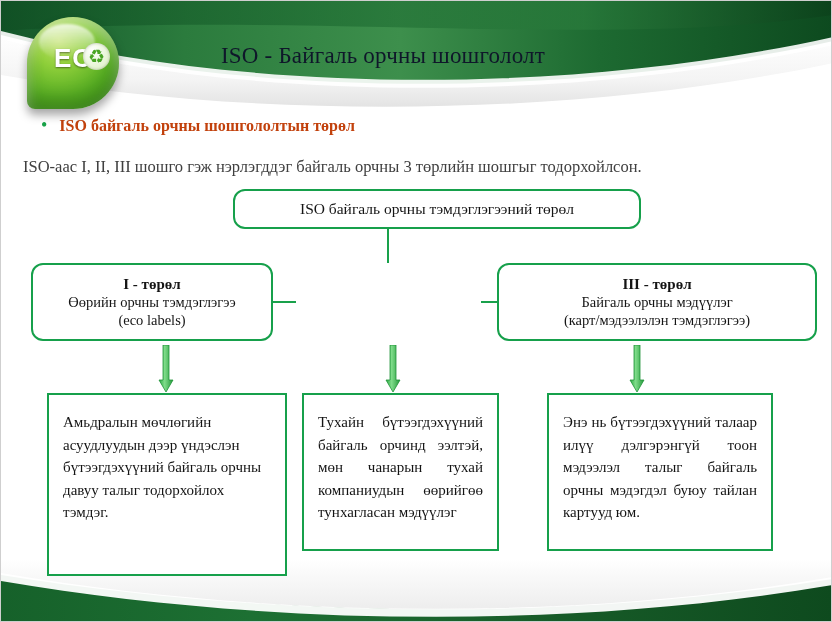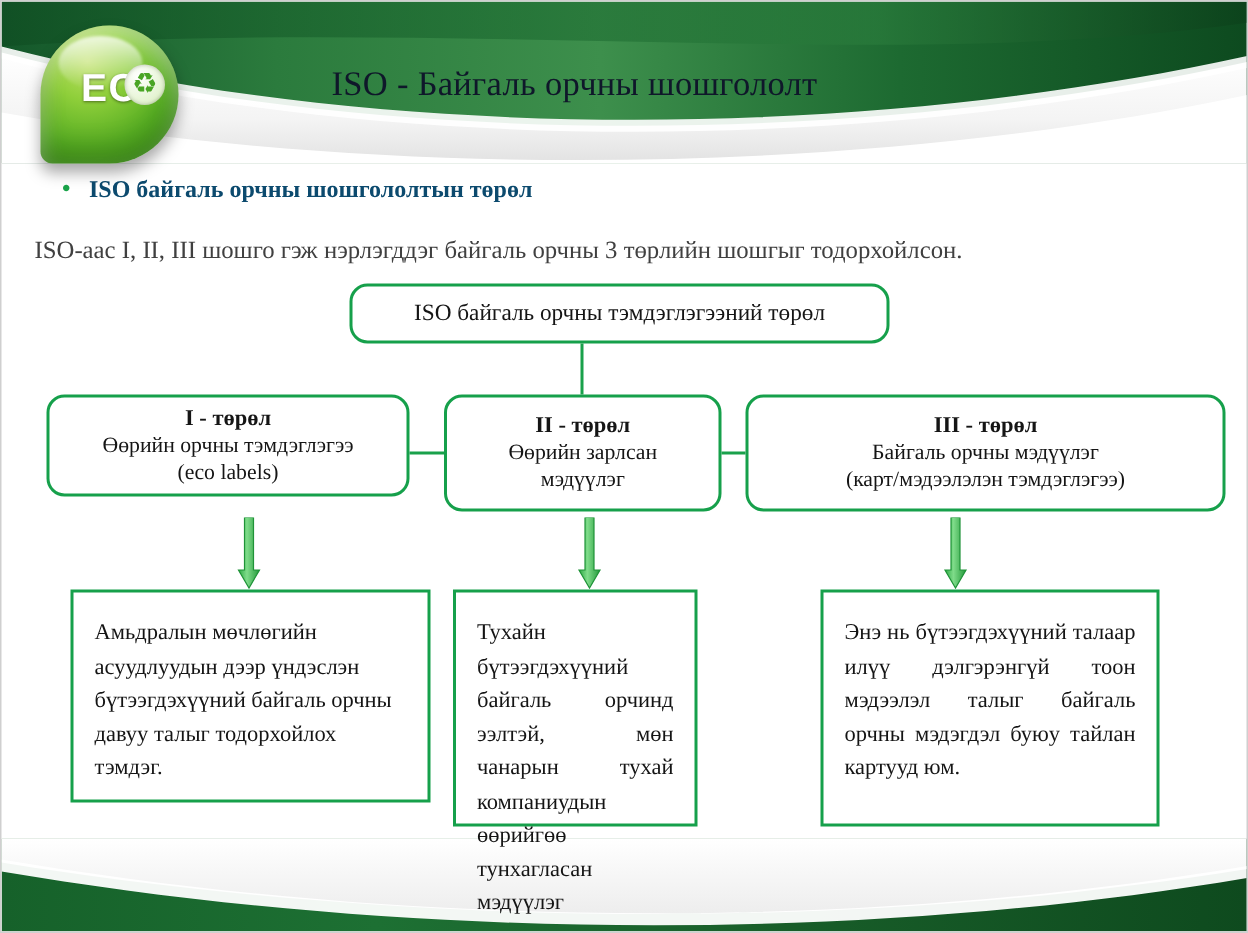--- a/index.html
+++ b/index.html
@@ -85,21 +85,21 @@
   .bullet-row{
     position:absolute;left:40px;top:115px;width:700px;
     display:flex;align-items:baseline;gap:12px;
     z-index:5;
   }
   .bullet-dot{
     color:#19a349;font-size:18px;line-height:1;
   }
   .bullet-text{
     font-family:"Liberation Serif", serif;
-    font-weight:bold;font-size:16px;color:#0c4a6e;
+    font-weight:bold;font-size:16px;color:#c2410c;
   }
 
   
   .para{
     position:absolute;left:22px;top:156px;width:800px;
     font-family:Liberation Serif, serif;
     font-size:16.5px;color:#404040;
     white-space:nowrap;
     z-index:5;
   }
@@ -118,39 +118,39 @@
     align-items:center;justify-content:center;
     text-align:center;
     font-family:"Liberation Serif", serif;
     font-size:14.5px;color:#151515;
     line-height:1.25;
     padding:4px 8px;
   }
   .rbox .hd{font-weight:bold;font-size:15px;}
 
   .top-box{
-    left:232px;top:188px;width:360px;height:40px;
+    left:232px;top:188px;width:408px;height:40px;
     font-size:15.5px;
   }
-  .mid1{left:30px;top:262px;width:242px;height:68px;}
+  .mid1{left:30px;top:262px;width:242px;height:78px;}
   .mid2{left:295px;top:262px;width:185px;height:78px;}
   .mid3{left:496px;top:262px;width:320px;height:78px;}
 
   .sbox{
     position:absolute;
     border:2px solid #16a04b;
     background:#ffffff;
     box-sizing:border-box;
     font-family:"Liberation Serif", serif;
     font-size:15px;color:#141414;
     line-height:1.5;
     padding:16px 14px;
   }
-  .bot1{left:46px;top:392px;width:240px;height:142px;text-align:left;}
-  .bot2{left:301px;top:392px;width:163px;height:158px;text-align:justify;text-align-last:left;}
+  .bot1{left:46px;top:392px;width:240px;height:183px;text-align:left;}
+  .bot2{left:301px;top:392px;width:197px;height:158px;text-align:justify;text-align-last:left;}
   .bot3{left:546px;top:392px;width:226px;height:158px;text-align:justify;text-align-last:left;}
 
   .arrow{position:absolute;width:16px;height:48px;}
 </style>
 </head>
 <body>
 
 <div class="slide">
 
   <div class="banner">
@@ -211,25 +211,20 @@
 
     <div class="conn" style="left:272px;top:300px;width:23px;height:2px;"></div>
     <div class="conn" style="left:480px;top:300px;width:16px;height:2px;"></div>
 
     <div class="rbox mid1">
       <span class="hd">I - төрөл</span>
       <span>Өөрийн орчны тэмдэглэгээ</span>
       <span>(eco labels)</span>
     </div>
 
-    <div class="rbox mid2">
-      <span class="hd">II - төрөл</span>
-      <span>Өөрийн зарлсан</span>
-      <span>мэдүүлэг</span>
-    </div>
 
     <div class="rbox mid3">
       <span class="hd">III - төрөл</span>
       <span>Байгаль орчны мэдүүлэг</span>
       <span>(карт/мэдээлэлэн тэмдэглэгээ)</span>
     </div>
 
     <div class="arrow" style="left:157px;top:344px;">
       <svg width="16" height="48" viewBox="0 0 16 48" xmlns="http://www.w3.org/2000/svg">
         <defs>

